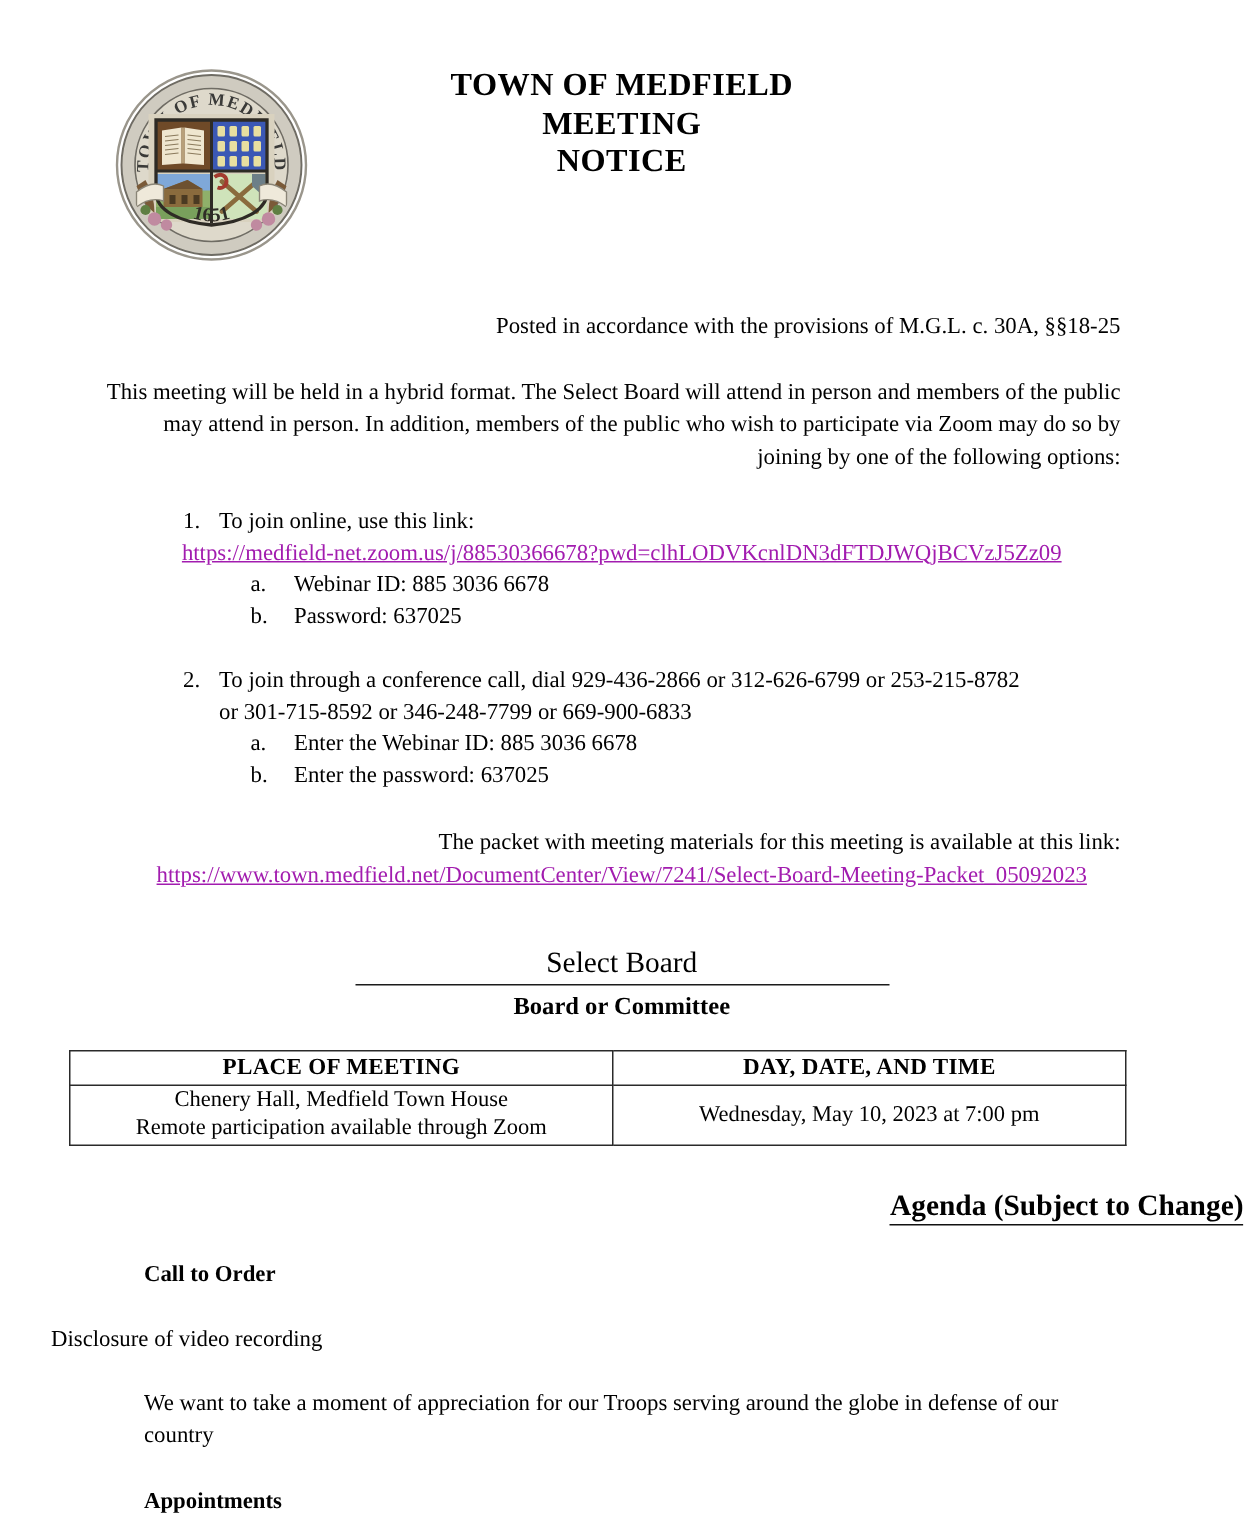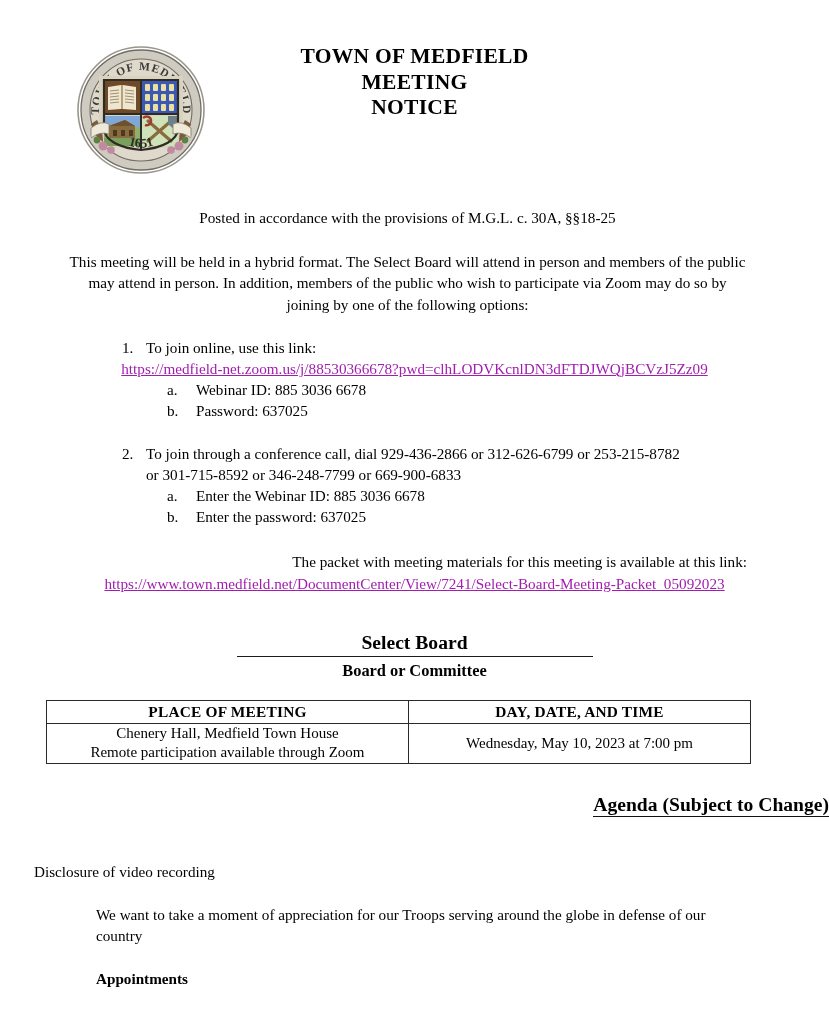--- a/index.html
+++ b/index.html
@@ -52,21 +52,21 @@
     position: absolute;
     left: 0;
     top: 178px;
     width: 829px;
   }
   .para {
     margin: 0;
     padding: 0 82px 0 68px;
     font-size: 15.2px;
     line-height: 21.2px;
-    text-align: center;
+    text-align: right;
   }
   .p-posted { padding-top: 29px; }
   .p-hybrid { padding-top: 23px; }
 
   .olist {
     margin: 0;
     padding: 0;
     list-style: none;
   }
   .olist li {
@@ -104,21 +104,21 @@
     text-align: right;
   }
 
   
   .board-block {
     margin-top: 38px;
     text-align: center;
   }
   .board-name {
     display: inline-block;
-    font-weight: bold;
+    font-weight: normal;
     font-size: 19.6px;
     line-height: 22px;
     width: 356px;
     border-bottom: 1.6px solid #1b1b1b;
     padding-bottom: 2px;
   }
   .board-sub {
     font-weight: bold;
     font-size: 16.4px;
     line-height: 20px;
@@ -383,20 +383,21 @@
           <td>Wednesday, May 10, 2023 at 7:00 pm</td>
         </tr>
       </tbody>
     </table>
 
     <div class="agenda-title">
       <span>Agenda (Subject to Change)</span>
     </div>
 
     <div class="agenda-body">
+      <p class="ag-item ag-head">Call to Order</p>
       <p class="ag-item ag-gap-2">Disclosure of video recording</p>
       <p class="ag-item ag-gap-3">We want to take a moment of appreciation for our Troops serving around the globe in defense of our country</p>
       <p class="ag-item ag-head ag-gap-4">Appointments</p>
 
       <ul class="ag-olist">
         
       </ul>
     </div>
 
   </div>

